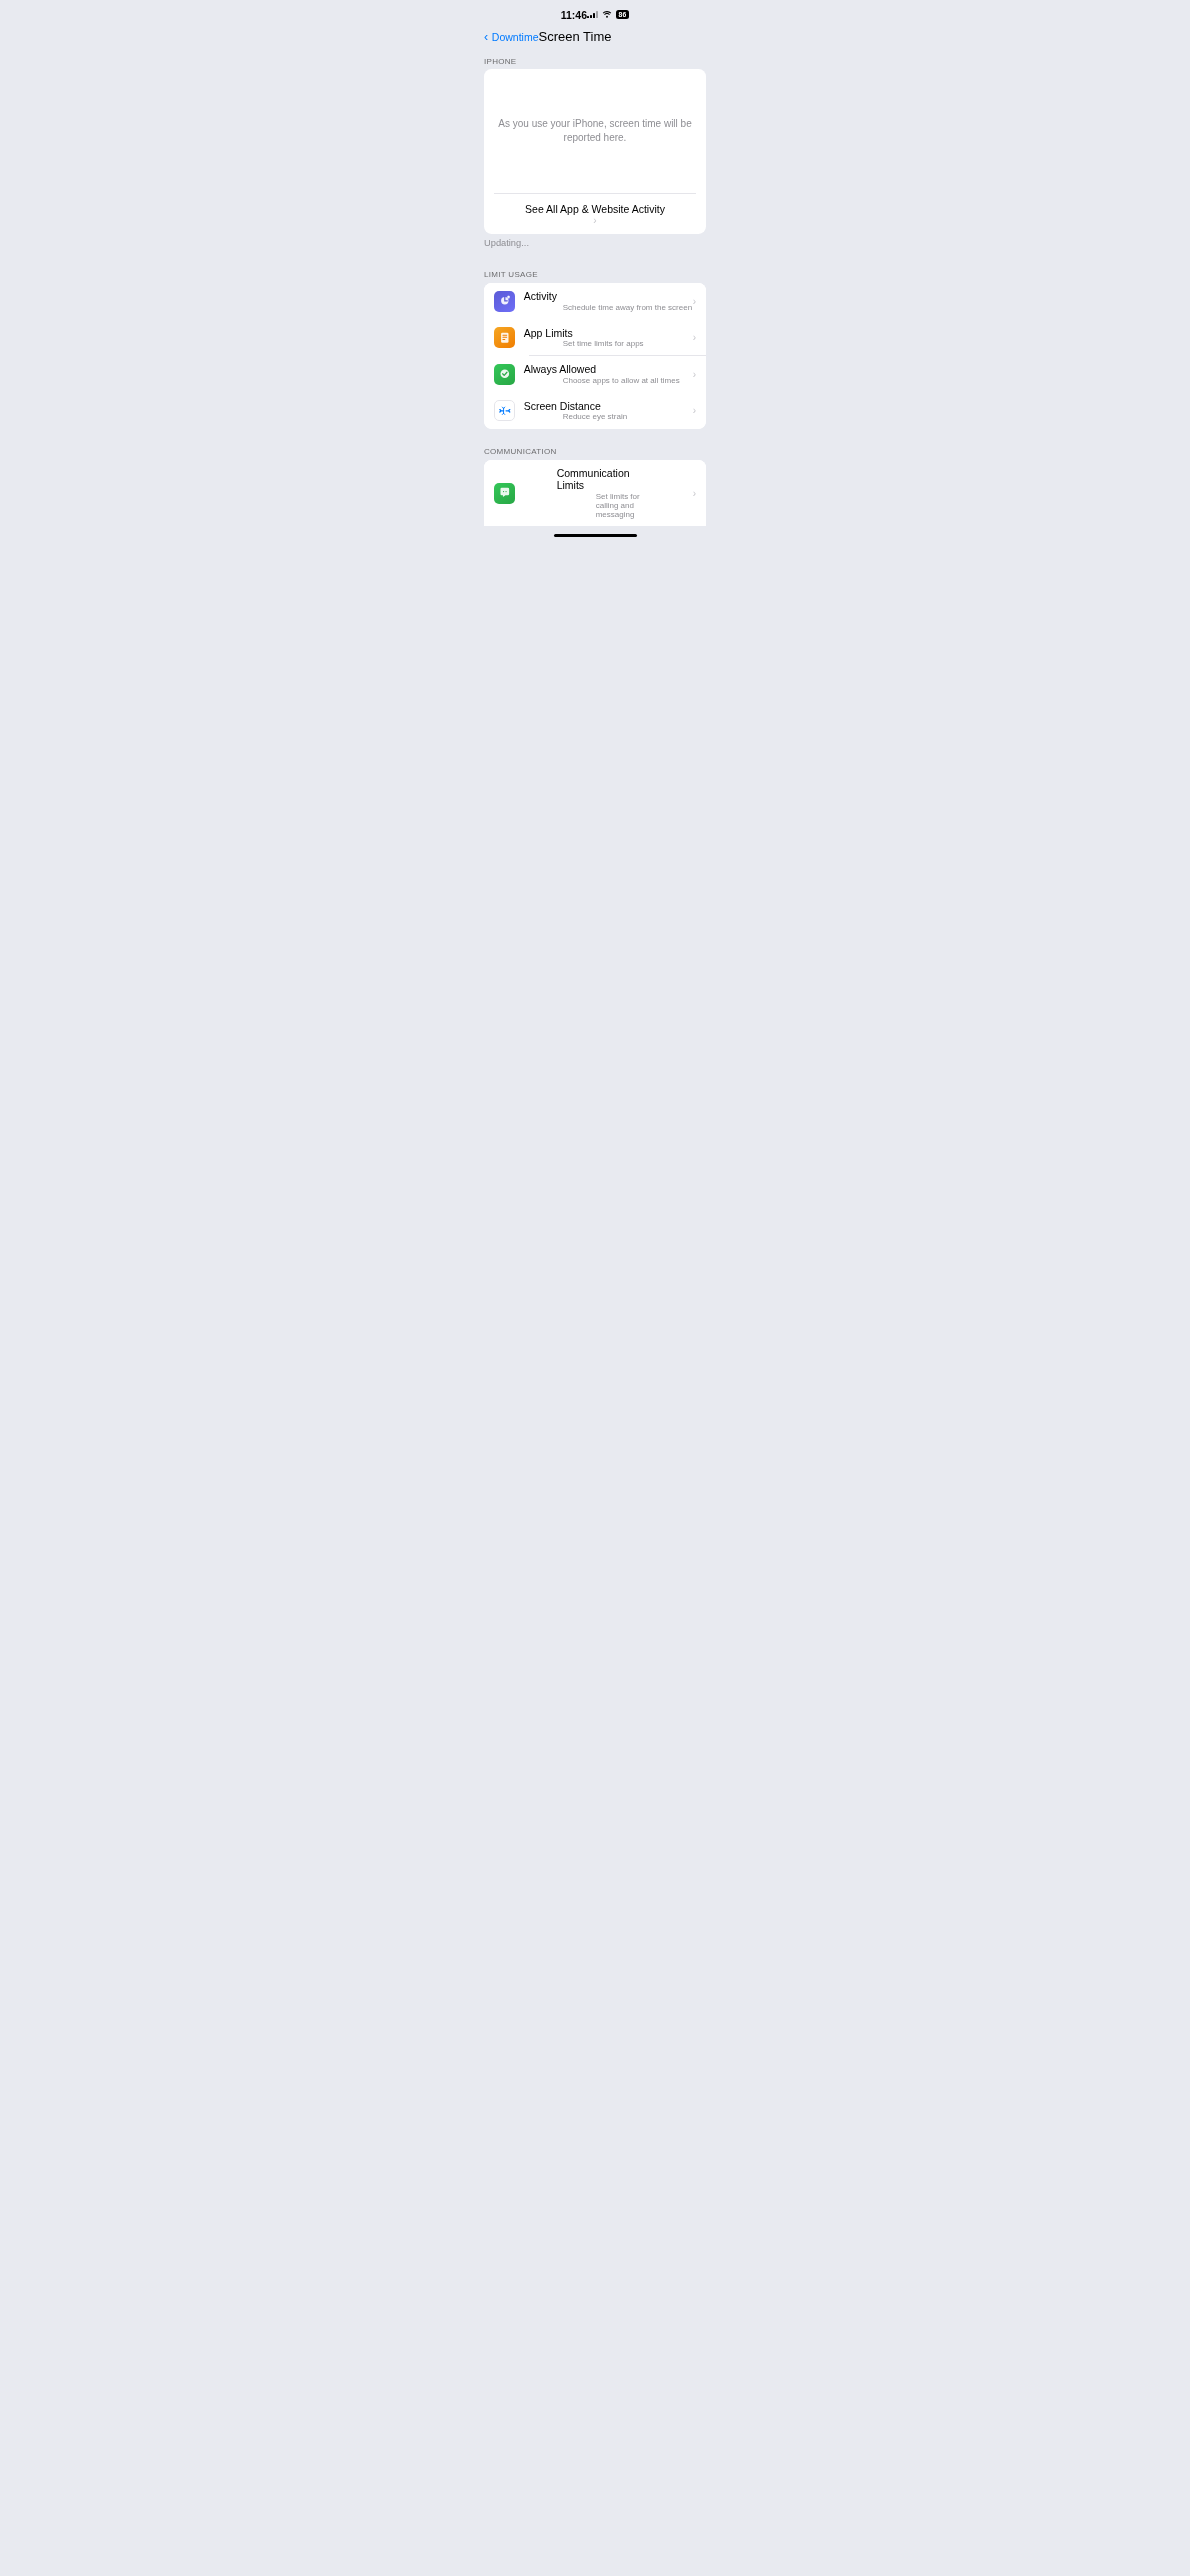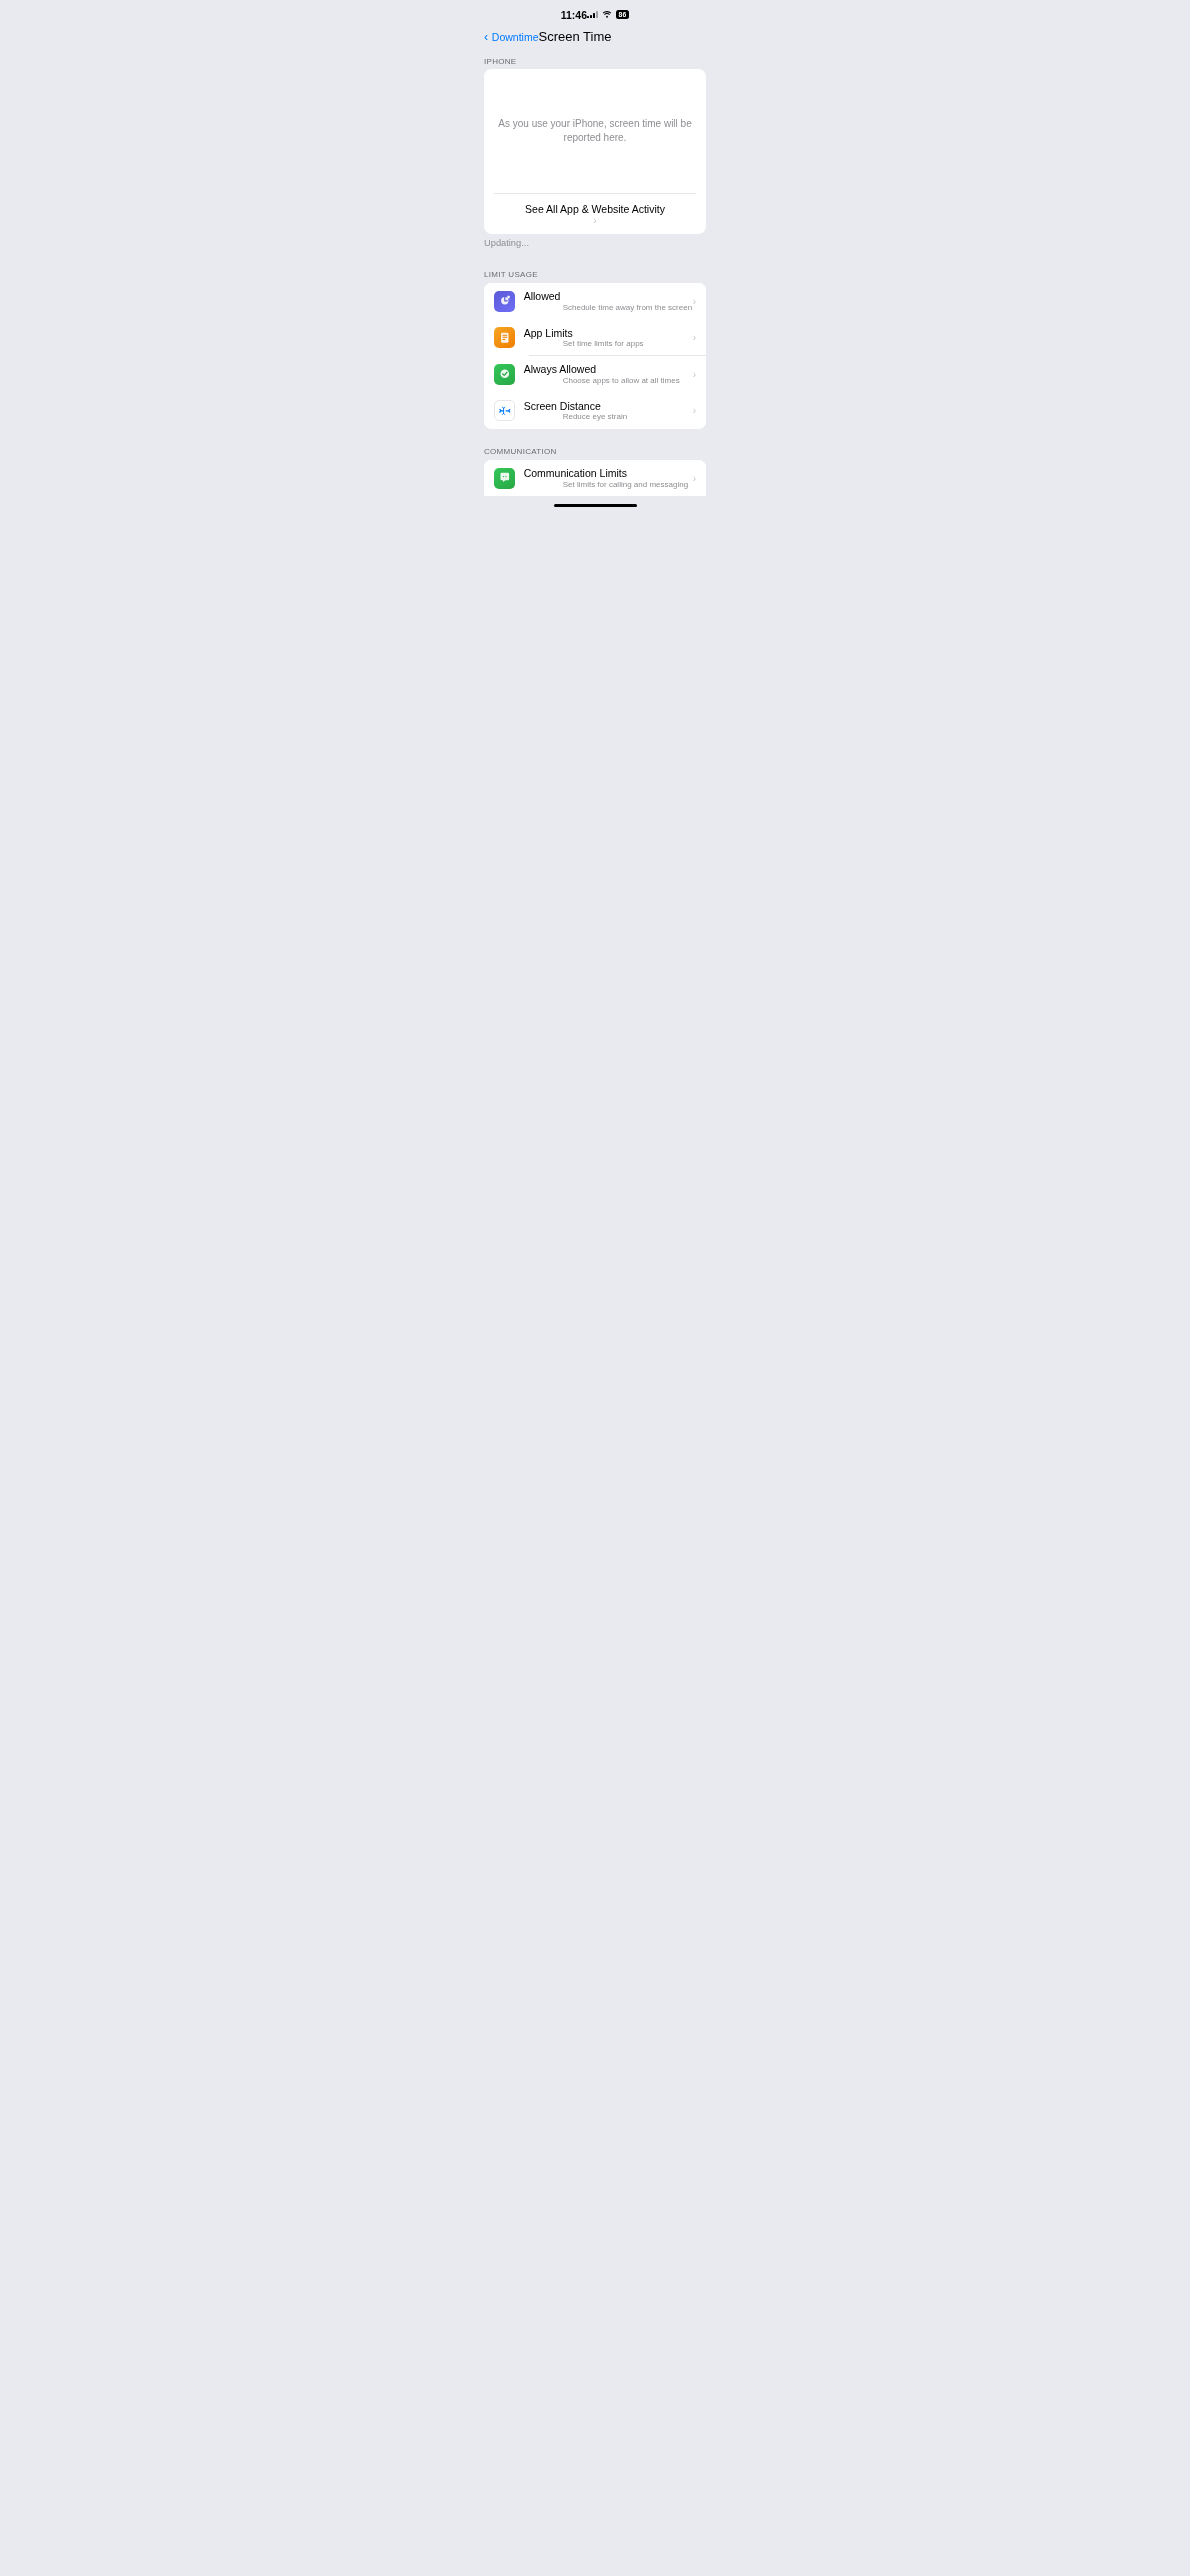--- a/index.html
+++ b/index.html
@@ -324,21 +324,21 @@
   <div class="list-item">
     <div class="item-icon purple">
       <svg width="13.6" height="13.6" viewBox="0 0 22 22" fill="none">
         <circle cx="11" cy="11" r="6" fill="white" opacity="0.9"></circle>
         <path d="M11 5 L11 11 L15 11" stroke="#5b5bd6" stroke-width="2" stroke-linecap="round" fill="none"></path>
         <circle cx="17" cy="5" r="2.5" fill="white" opacity="0.7"></circle>
         <path d="M16 3.5 Q17 5 16 6.5 Q18 6 18.5 4.5 Q18 3 16 3.5Z" fill="white"></path>
       </svg>
     </div>
     <div class="item-text">
-      <div class="item-title">Allowed</div>
+      <div class="item-title">Activity</div>
       <div class="item-subtitle">Schedule time away from the screen</div>
     </div>
     <span class="chevron-right">›</span>
   </div>
 
   <div class="list-item">
     <div class="item-icon orange">
       <svg width="13.6" height="13.6" viewBox="0 0 22 22" fill="none">
         <rect x="5" y="3" width="12" height="16" rx="2" fill="white" opacity="0.9"></rect>
         <rect x="7" y="6" width="8" height="1.5" rx="0.75" fill="#f07d00"></rect>
@@ -382,21 +382,21 @@
     </div>
     <span class="chevron-right">›</span>
   </div>
 </div>
 
 <div class="section-gap"></div>
 
 <div class="section-label">COMMUNICATION</div>
 
 <div class="bottom-card-partial">
-  <div class="list-item" style="border-bottom: none;">
+  <div class="list-item" style="border-bottom: none; gap: 33px;">
     <div class="item-icon green-comm">
       <svg width="13.6" height="13.6" viewBox="0 0 22 22" fill="none">
         <path d="M4 5 Q4 3 6 3 L16 3 Q18 3 18 5 L18 13 Q18 15 16 15 L12 15 L8 18 L8 15 L6 15 Q4 15 4 13 Z" fill="white" opacity="0.9"></path>
         <circle cx="9" cy="9" r="1" fill="#28a745"></circle>
         <circle cx="13" cy="9" r="1" fill="#28a745"></circle>
       </svg>
     </div>
     <div class="item-text">
       <div class="item-title">Communication Limits</div>
       <div class="item-subtitle">Set limits for calling and messaging</div>

